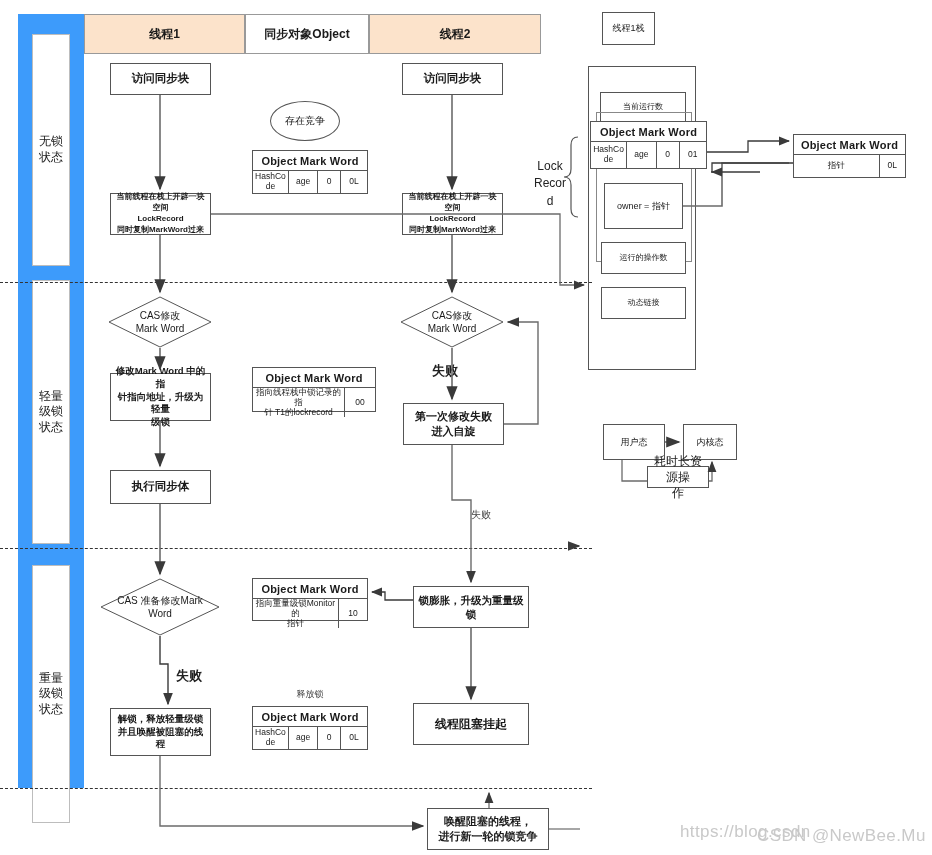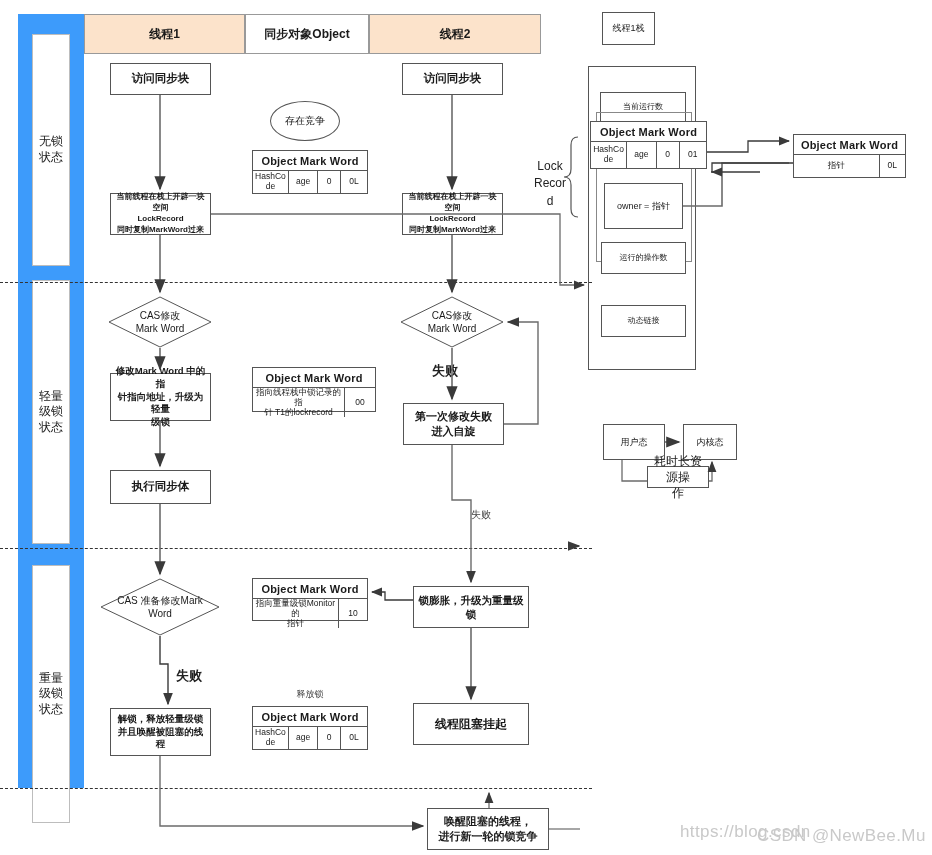--- a/index.html
+++ b/index.html
@@ -254,21 +254,21 @@
   <div class="box" style="left:588px; top:66px; width:108px; height:304px; background:transparent;"></div>
 
   <div class="box" style="left:600px; top:92px; width:86px; height:30px; font-size:8px;">当前运行数</div>
 
   <div class="box" style="left:596px; top:112px; width:96px; height:150px; background:transparent; border-color:#888;"></div>
 
   <div class="box" style="left:604px; top:183px; width:79px; height:46px; font-size:9px;">owner = 指针</div>
 
   <div class="box" style="left:601px; top:242px; width:85px; height:32px; font-size:8px;">运行的操作数</div>
 
-  <div class="box" style="left:601px; top:287px; width:85px; height:32px; font-size:8px;margin-top:18px;">动态链接</div>
+  <div class="box" style="left:601px; top:287px; width:85px; height:32px; font-size:8px;">动态链接</div>
 
   <div class="mw" style="left:590px; top:121px; width:117px; height:48px; z-index:5;">
     <div class="mw-title">Object Mark Word</div>
     <div class="mw-row">
       <div class="mw-cell" style="flex:30">HashCo
 de</div>
       <div class="mw-cell" style="flex:24">age</div>
       <div class="mw-cell" style="flex:18">0</div>
       <div class="mw-cell" style="flex:22">01</div>
     </div>

